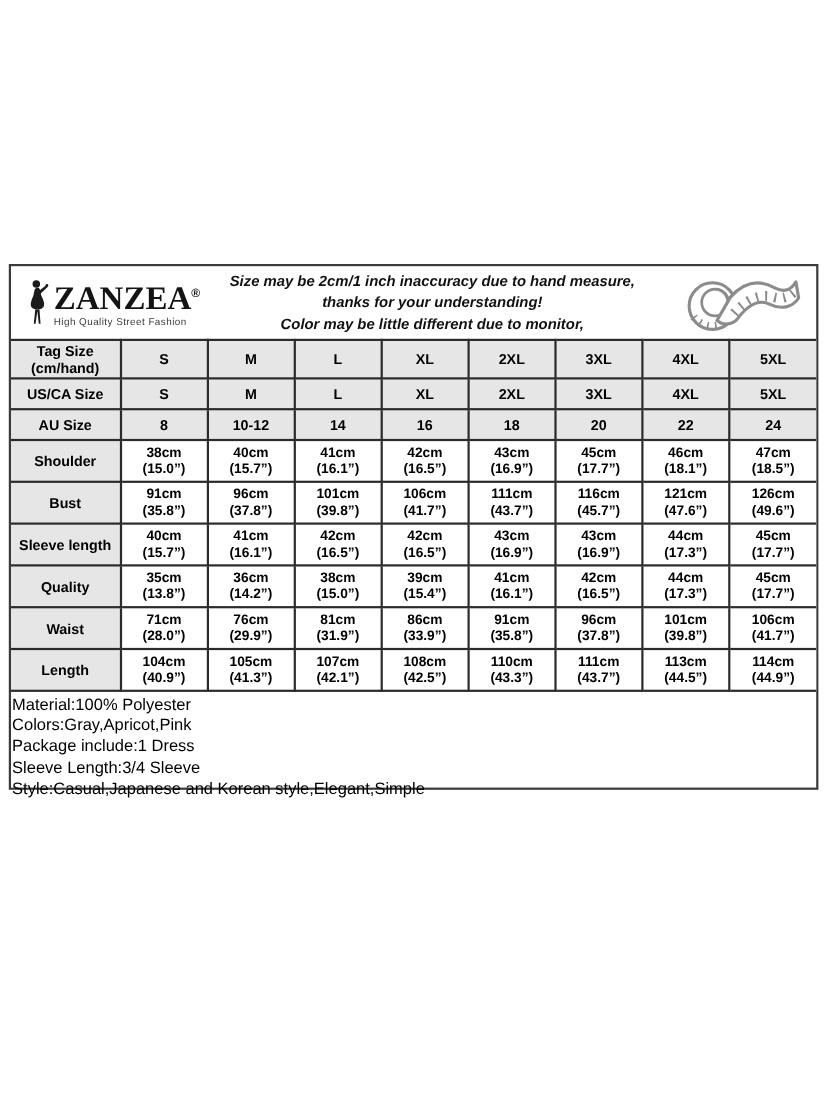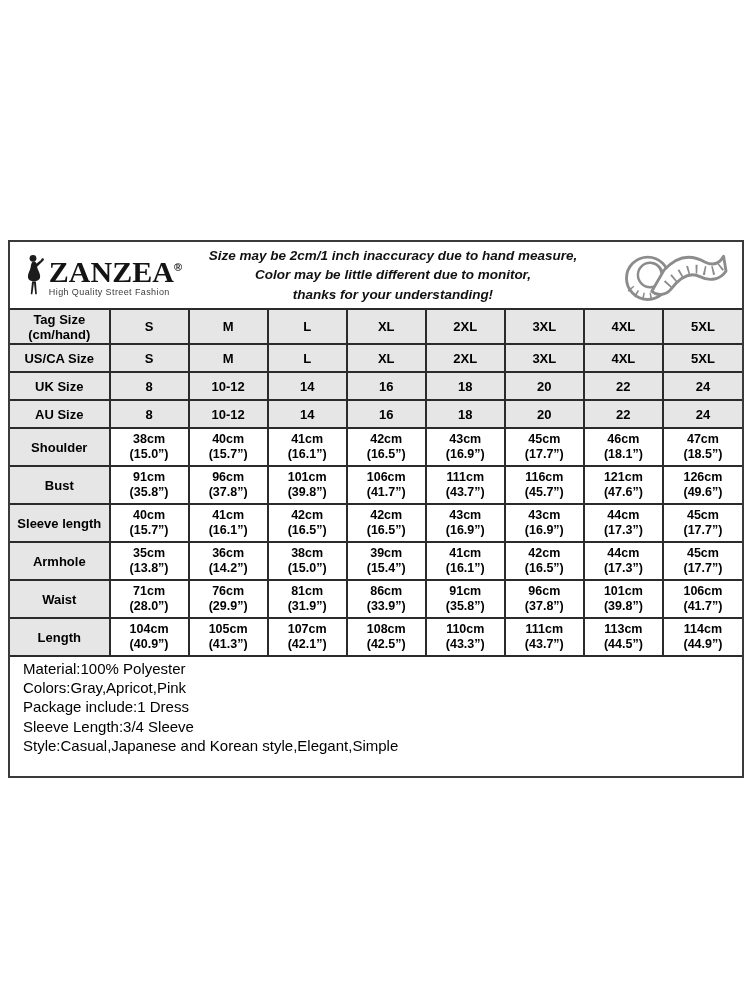--- a/index.html
+++ b/index.html
@@ -24,21 +24,21 @@
   td:last-child { border-right-width:0; }
   col.c-label { width:13.6%; }
   tr.size-row td { height:28px; font-size:13px; font-weight:700; background:#e6e6e6; }
   tr.size-row.first td { height:35px; }
   tr.size-row td.label div { line-height:15px; }
   tr.measure-row td { height:38px; font-size:12.5px; font-weight:700; background:#ffffff; }
   tr.measure-row td.label { background:#e6e6e6; font-size:13px; }
   tr.measure-row td div { line-height:15.5px; }
 
   
-  .foot { height:119px; padding:2px 0 0 13px; }
+  .foot { height:87px; padding:2px 0 0 1px; }
   .foot div { font-size:15px; line-height:19.2px; color:#000; }
 </style>
 </head>
 <body>
 
 <div class="canvas">
   <div class="box">
 
     <div class="hdr">
       <div class="logo">
@@ -49,22 +49,22 @@
           <circle cx="29" cy="8" r="2" fill="#1c1c1c"></circle>
           <path d="M12.5 42 L10.5 62 L13 62 L15.5 44 L17.5 62 L20 62 L18.5 42 Z" fill="#1c1c1c"></path>
         </svg>
         <div class="logo-text">
           <div class="brand-row"><span>ZANZEA</span><span class="reg">®</span></div>
           <div class="tagline">High Quality Street Fashion</div>
         </div>
       </div>
       <div class="disclaimer">
         <div>Size may be 2cm/1 inch inaccuracy due to hand measure,</div>
+        <div>thanks for your understanding!</div>
         <div>Color may be little different due to monitor,</div>
-        <div>thanks for your understanding!</div>
       </div>
       <div class="tape-wrap">
         <svg width="116" height="62" viewBox="0 0 134 76">
           <circle cx="36" cy="42" r="26" fill="none" stroke="#8c8c8c" stroke-width="3.5"></circle>
           <path d="M15 54 A26 26 0 0 0 55 56" fill="none" stroke="#8c8c8c" stroke-width="9" stroke-dasharray="2 7"></path>
           <circle cx="39" cy="38" r="15" fill="none" stroke="#8c8c8c" stroke-width="3"></circle>
           <path d="M39 23 a15 15 0 0 1 10 25" fill="none" stroke="#8c8c8c" stroke-width="2.5"></path>
           <path d="M56 32 C 74 12, 92 14, 106 22 C 116 27, 124 24, 129 15 L 132 33 C 125 44, 112 46, 100 40 C 88 34, 76 40, 64 56 C 58 63, 47 64, 41 58 Z" fill="#ffffff" stroke="#8c8c8c" stroke-width="3.5" stroke-linejoin="round"></path>
           <path d="M60 50 C 74 34, 90 28, 104 32 C 114 35, 123 31, 129 24" fill="none" stroke="#8c8c8c" stroke-width="11" stroke-dasharray="2.2 8"></path>
         </svg>
@@ -106,44 +106,31 @@
             <td>M</td>
             <td>L</td>
             <td>XL</td>
             <td>2XL</td>
             <td>3XL</td>
             <td>4XL</td>
             <td>5XL</td>
           </tr>
           <tr class="size-row">
             <td class="label">
-              <div>UK Size</div>
+              <div>AU Size</div>
             </td>
             <td>8</td>
             <td>10-12</td>
             <td>14</td>
             <td>16</td>
             <td>18</td>
             <td>20</td>
             <td>22</td>
             <td>24</td>
           </tr>
-          <tr class="size-row">
-            <td class="label">
-              <div>AU Size</div>
-            </td>
-            <td>8</td>
-            <td>10-12</td>
-            <td>14</td>
-            <td>16</td>
-            <td>18</td>
-            <td>20</td>
-            <td>22</td>
-            <td>24</td>
-          </tr>
           <tr class="measure-row">
             <td class="label">Shoulder</td>
             <td>
               <div>38cm</div>
               <div>(15.0”)</div>
             </td>
             <td>
               <div>40cm</div>
               <div>(15.7”)</div>
             </td>
@@ -236,21 +223,21 @@
             <td>
               <div>44cm</div>
               <div>(17.3”)</div>
             </td>
             <td>
               <div>45cm</div>
               <div>(17.7”)</div>
             </td>
           </tr>
           <tr class="measure-row">
-            <td class="label">Armhole</td>
+            <td class="label">Quality</td>
             <td>
               <div>35cm</div>
               <div>(13.8”)</div>
             </td>
             <td>
               <div>36cm</div>
               <div>(14.2”)</div>
             </td>
             <td>
               <div>38cm</div>

